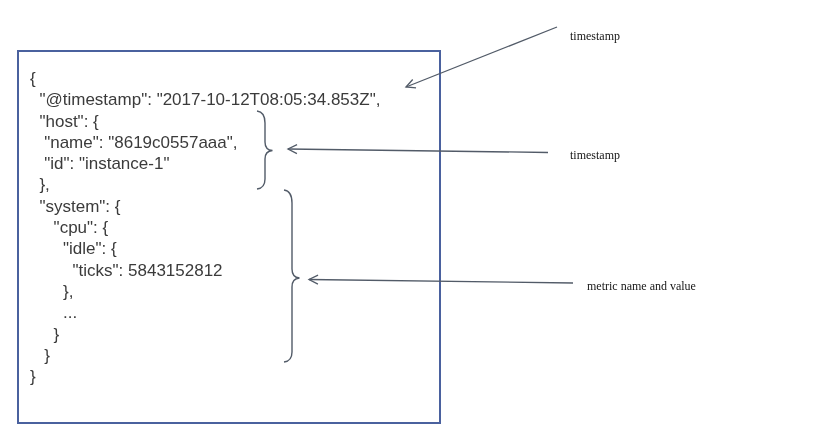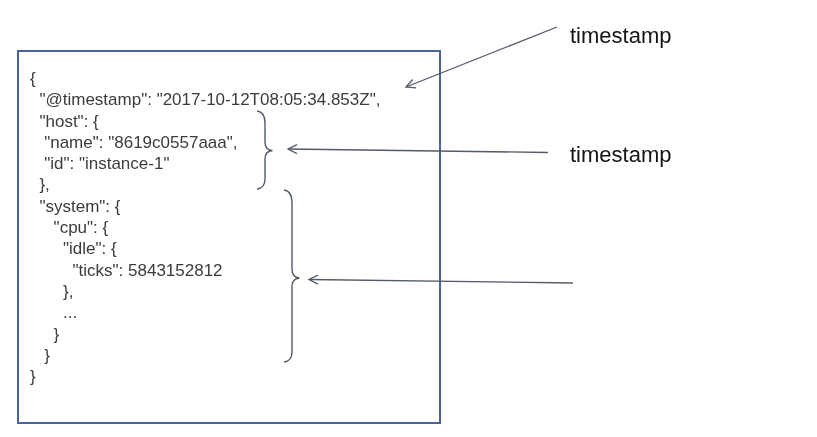--- a/index.html
+++ b/index.html
@@ -38,22 +38,22 @@
     left:0;top:0;
     width:817px;height:437px;
     pointer-events:none;
   }
   .connector-stroke{
     stroke:var(--connector);
     fill:none;
   }
   .label{
     position:absolute;
-    font-family:Liberation Sans, sans-serif;
-    font-size:22px;
+    font-family:Liberation Serif, serif;
+    font-size:12px;
     line-height:22px;
     color:var(--label-text);
     white-space:nowrap;
   }
   .label-timestamp{left:570px;top:25px;}
   .label-dimensions{left:570px;top:144px;}
   .label-metric{left:587px;top:275px;}
 </style>
 </head>
 <body>
@@ -95,14 +95,15 @@
 
     <line class="connector-stroke" stroke-width="1.3" x1="548" y1="152.5" x2="288" y2="149" marker-end="url(#arrowhead)"></line>
 
     <line class="connector-stroke" stroke-width="1.3" x1="573" y1="283" x2="309" y2="279.5" marker-end="url(#arrowhead)"></line>
   </svg>
 
   <div class="label label-timestamp">timestamp</div>
 
   <div class="label label-dimensions">timestamp</div>
 
+  <div class="label label-metric">metric name and value</div>
 
 </div>
 
 </body></html>

